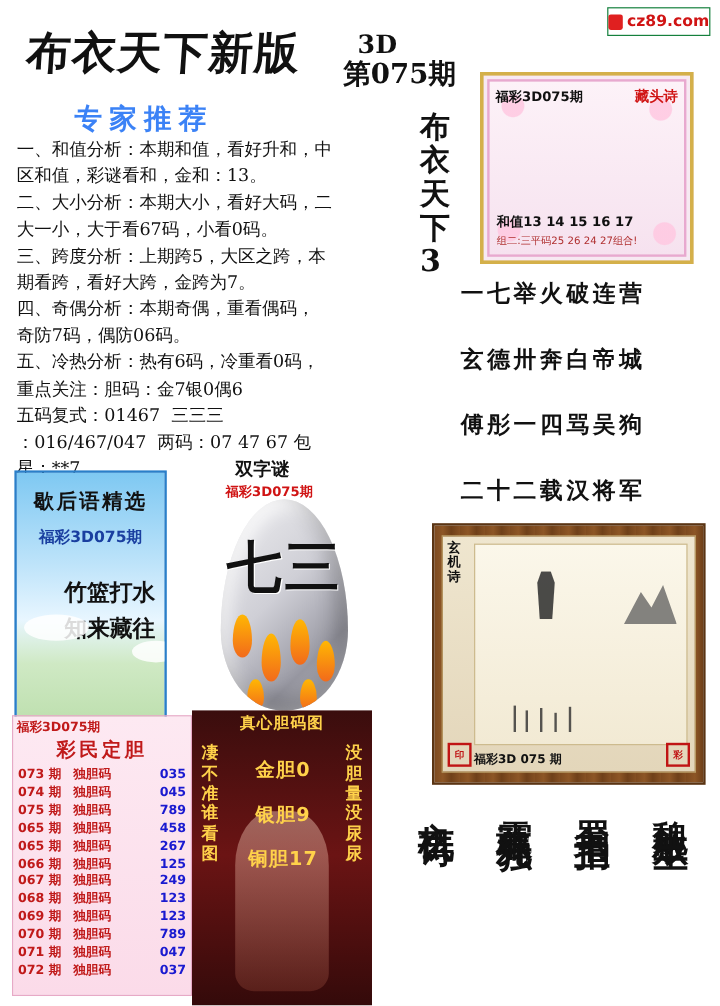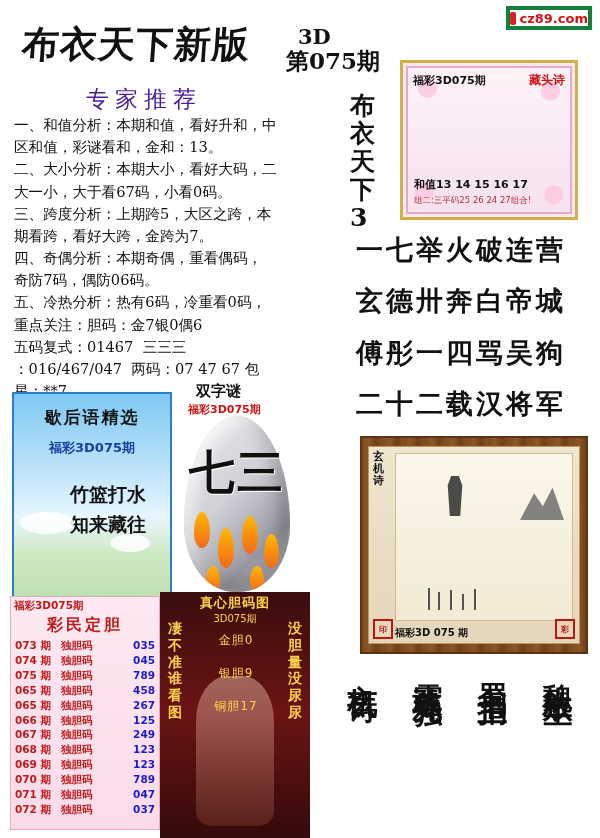--- a/index.html
+++ b/index.html
@@ -16,21 +16,21 @@
     background: #ffffff;
     overflow: hidden;
   }
 
   
   .logo-box {
     position: absolute;
     top: 6px; right: 8px;
     width: 86px; height: 24px;
     background: #ffffff;
-    border: 4px solid #15803d;
+    border: 1px solid #15803d;
     display: flex; align-items: center; justify-content: center;
     gap: 4px;
   }
   .logo-dot {
     width: 13px; height: 13px;
     background: #e02020;
     border-radius: 2px;
   }
   .logo-text {
     font-size: 13px; color: #d01414; font-weight: bold;
@@ -71,24 +71,23 @@
     font-size: 25px; font-weight: bold; color: #111;
     font-family: "DejaVu Serif", serif;
     line-height: 1.12;
     text-align: left;
   }
 
   
   .expert-head {
     position: absolute;
     left: 62px; top: 84px;
-    font-size: 23px; font-weight: normal; color: #4c1d95;
+    font-size: 23px; font-weight: bold; color: #3b82f6;
     letter-spacing: 6px;
     font-family: "DejaVu Serif", serif;
-    margin-left: 24px;
   }
   .analysis {
     position: absolute;
     left: 14px; top: 114px;
     width: 320px;
     font-size: 14.6px;
     line-height: 1.52;
     color: #111;
     font-family: "DejaVu Serif", "Liberation Serif", serif;
     text-align: justify;
@@ -142,32 +141,32 @@
   
   .calli {
     position: absolute;
     left: 336px; top: 232px;
     width: 250px; height: 190px;
     display: flex; flex-direction: column; justify-content: space-between;
   }
   .calli-line {
     font-family: "DejaVu Serif", "Liberation Serif", serif;
     font-weight: bold;
-    font-size: 27px;
+    font-size: 19px;
     letter-spacing: 3px;
     color: #111;
     text-align: center;
     white-space: nowrap;
   }
 
   
   .xhy {
     position: absolute;
     left: 12px; top: 392px;
-    width: 160px; height: 208px;
+    width: 127px; height: 208px;
     border: 2px solid #2a7fc9;
     background: linear-gradient(#7ec8f2 0%, #bfe4fa 38%, #e8f6ff 60%, #cfe9c4 78%, #bfe0b0 100%);
     overflow: hidden;
   }
   .xhy-head {
     margin-top: 12px;
     text-align: center;
     font-size: 17px; font-weight: bold; color: #111;
     font-family: "DejaVu Serif", serif;
     letter-spacing: 2px;
@@ -290,21 +289,21 @@
     width: 22px;
     font-size: 14px; color: #ffd24a; font-weight: bold;
     line-height: 1.2; text-align: center;
   }
   .poster-center {
     position: absolute; left: 30px; top: 40px;
     width: 92px;
     text-align: center;
   }
   .poster-center .pc-line {
-    font-size: 12px; font-weight: normal; color: #ffd24a;
+    font-size: 16px; font-weight: bold; color: #ffd24a;
     margin-bottom: 16px;
     letter-spacing: 1px;
   }
   .poster-figure {
     position: absolute; left: 36px; top: 84px;
     width: 78px; height: 150px;
     background: linear-gradient(180deg, rgba(255,220,200,.55), rgba(180,90,70,.35));
     border-radius: 40% 40% 20% 20% / 30% 30% 10% 10%;
     opacity: .75;
   }
@@ -544,21 +543,20 @@
     <div class="cmdd-row">
       <span class="c1">072 期</span>
       <span class="c2">独胆码</span>
       <span class="c3">037</span>
     </div>
   </div>
 
   <div class="poster">
     <div class="poster-figure"></div>
     <div class="poster-top">真心胆码图</div>
-    <div class="poster-issue">3D075期</div>
     <div class="poster-col-l">凄不准谁看图</div>
     <div class="poster-col-r">没胆量没尿尿</div>
     <div class="poster-center">
       <div class="pc-line">金胆0</div>
       <div class="pc-line">银胆9</div>
       <div class="pc-line">铜胆17</div>
     </div>
   </div>
 
   <div class="wood">

